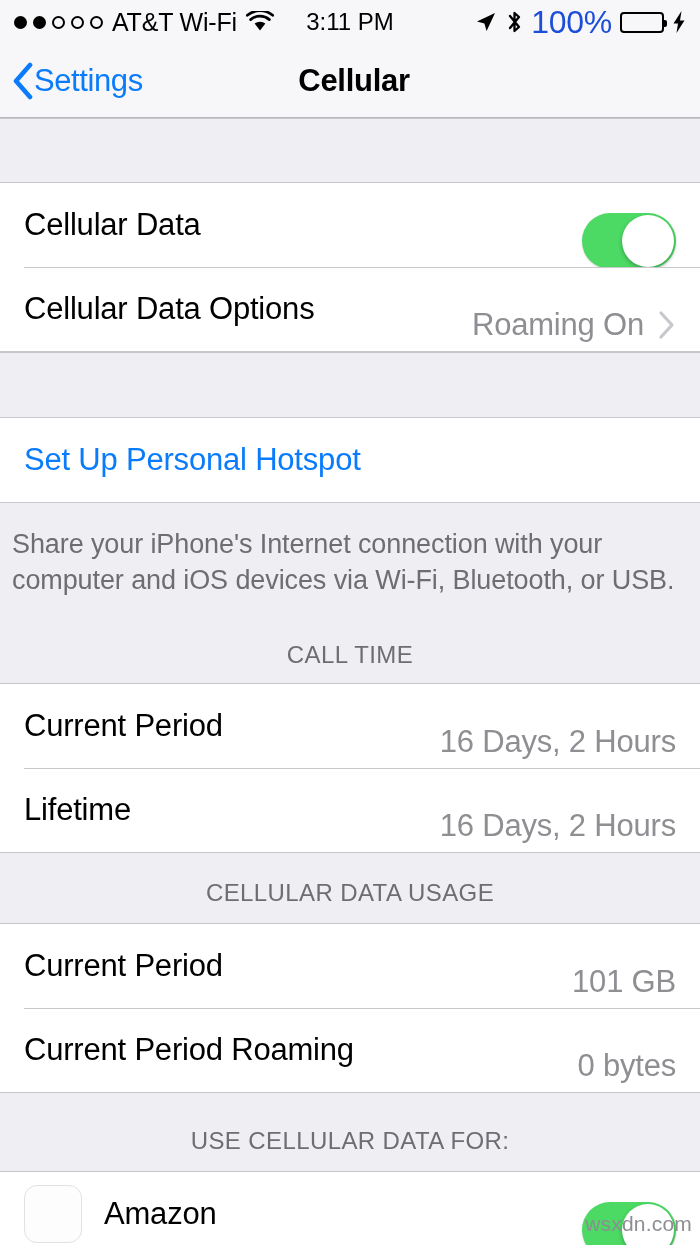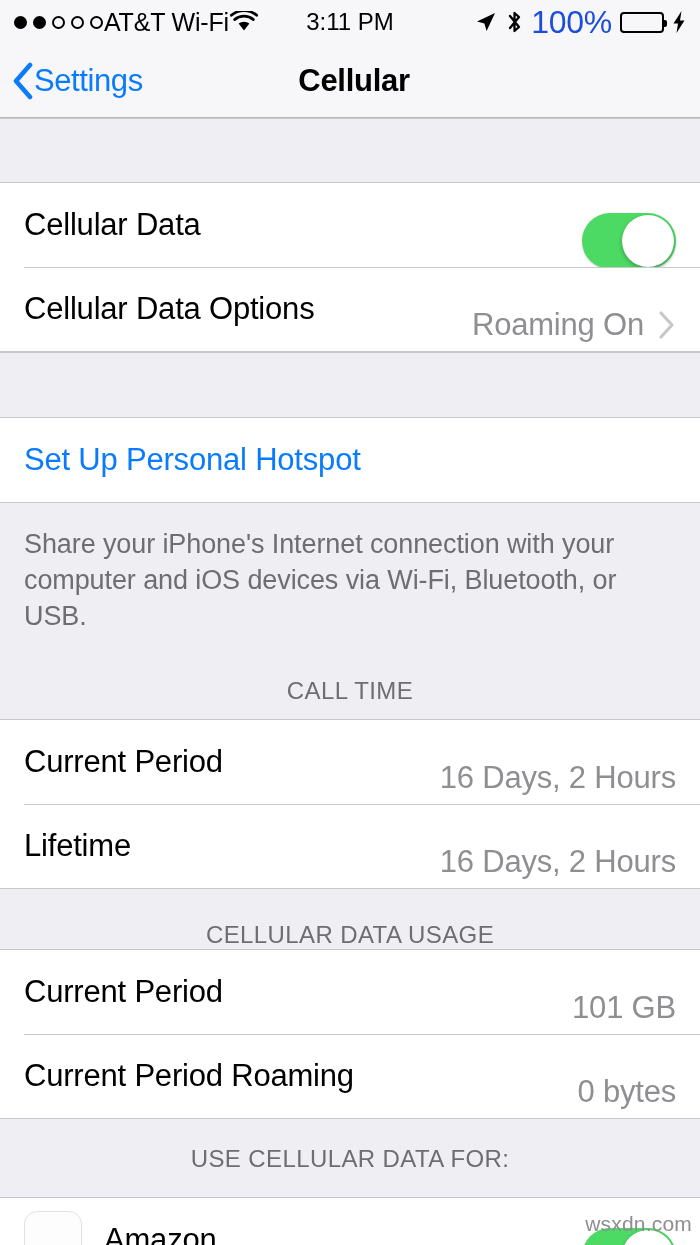--- a/index.html
+++ b/index.html
@@ -27,21 +27,21 @@
     height: 44px;
     background: #f7f7f9;
     display: flex;
     align-items: center;
     box-sizing: border-box;
     padding: 0 14px;
   }
   .sb-left {
     display: flex;
     align-items: center;
-    gap: 1px;
+    gap: 9px;
   }
   .dots {
     display: flex;
     align-items: center;
     gap: 6px;
   }
   .dot {
     width: 13px;
     height: 13px;
     border-radius: 50%;
@@ -203,21 +203,21 @@
     width: 52px;
     height: 52px;
     border-radius: 50%;
     background: #fff;
     box-shadow: 0 2px 4px rgba(0,0,0,0.28);
   }
 
   
   .note {
     background: #eeeef3;
-    padding: 24px 24px 22px 24px;
+    padding: 24px 24px 22px 12px;
     box-sizing: border-box;
   }
   .note-text {
     font-size: 27px;
     line-height: 1.33;
     color: #6d6d72;
     letter-spacing: -0.1px;
   }
 
   
@@ -371,39 +371,39 @@
       </div>
     </div>
     <div class="row">
       <span class="row-label">Lifetime</span>
       <div class="row-right">
         <span class="row-value">16 Days, 2 Hours</span>
       </div>
     </div>
   </div>
 
-  <div class="section-head" style="height:60px;padding-bottom:0;">
+  <div class="section-head" style="height:70px;padding-bottom:16px;">
     <span class="section-head-text">CELLULAR DATA USAGE</span>
   </div>
   <div class="group">
     <div class="row">
       <span class="row-label">Current Period</span>
       <div class="row-right">
         <span class="row-value">101 GB</span>
       </div>
     </div>
     <div class="row">
       <span class="row-label">Current Period Roaming</span>
       <div class="row-right">
         <span class="row-value">0 bytes</span>
       </div>
     </div>
   </div>
 
-  <div class="section-head" style="height:78px;padding-bottom:24px;">
+  <div class="section-head" style="height:78px;padding-bottom:16px;">
     <span class="section-head-text">USE CELLULAR DATA FOR:</span>
   </div>
   <div class="group" style="border-bottom:none;">
     <div class="app-row">
       <span class="app-icon"></span>
       <span class="app-name">Amazon</span>
       <div class="row-right">
         <div class="toggle">
           <span class="knob"></span>
         </div>

